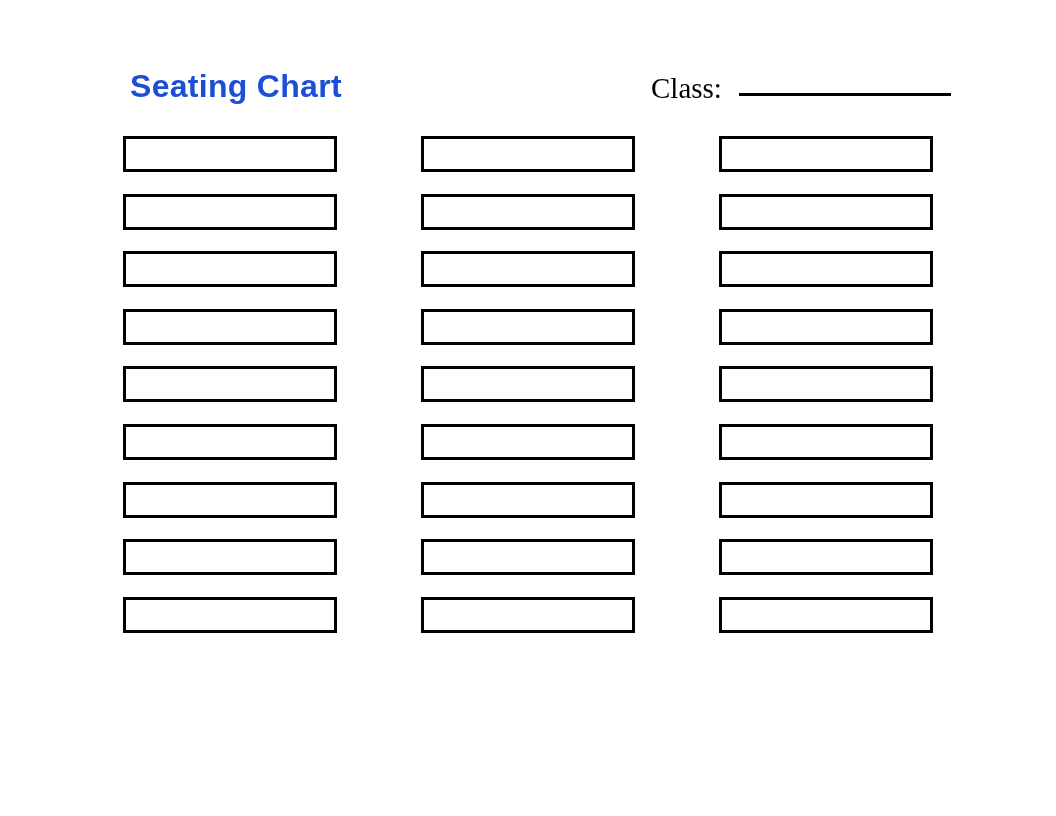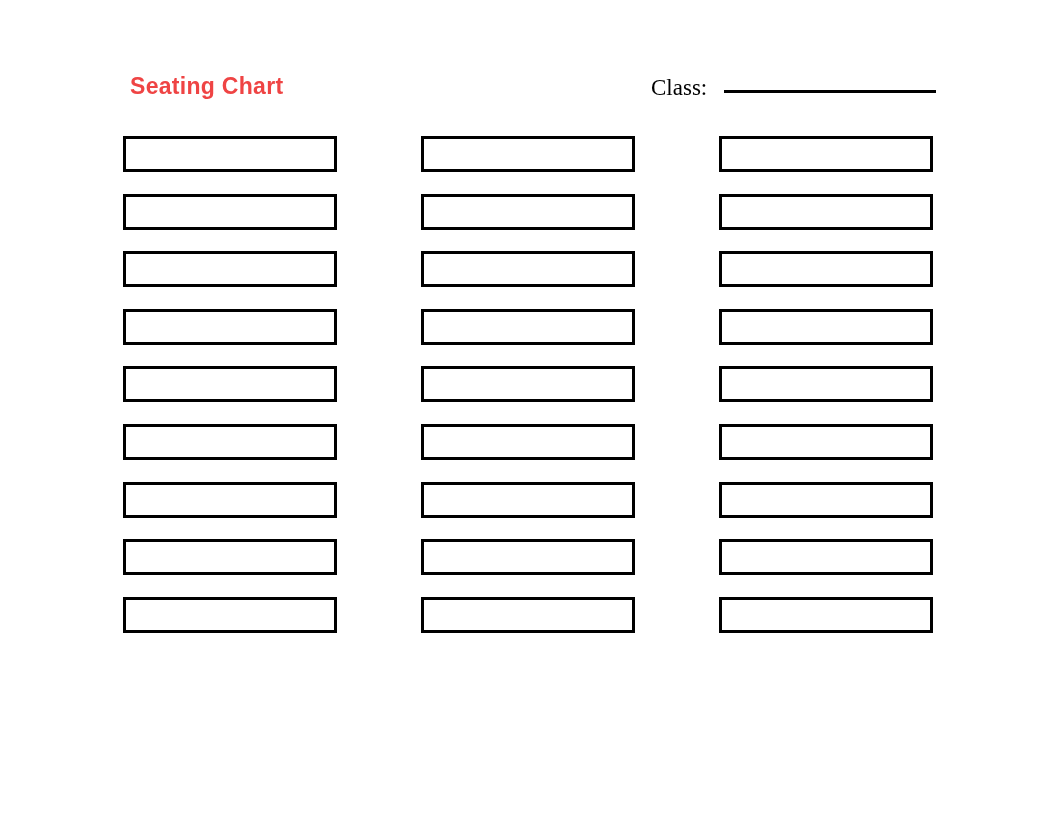--- a/index.html
+++ b/index.html
@@ -26,38 +26,38 @@
     left: 0;
     top: 0;
     width: 1056px;
     height: 120px;
   }
   #page-title {
     position: absolute;
     left: 130px;
     top: 72px;
     font-family: "Liberation Sans", sans-serif;
-    font-size: 23px;
+    font-size: 32px;
     font-weight: bold;
     letter-spacing: 0.3px;
     line-height: 28px;
     white-space: nowrap;
-    color: #ef4444;
+    color: #1d4ed8;
   }
   #class-field {
     position: absolute;
     left: 651px;
     top: 75px;
     display: flex;
     align-items: baseline;
     white-space: nowrap;
   }
   #class-label {
     font-family: "Liberation Serif", serif;
-    font-size: 23px;
+    font-size: 29px;
     line-height: 26px;
     color: #000000;
   }
   #class-line {
     display: inline-block;
     width: 212px;
     height: 0;
     margin-left: 17px;
     border-bottom: 3px solid #000000;
     position: relative;

